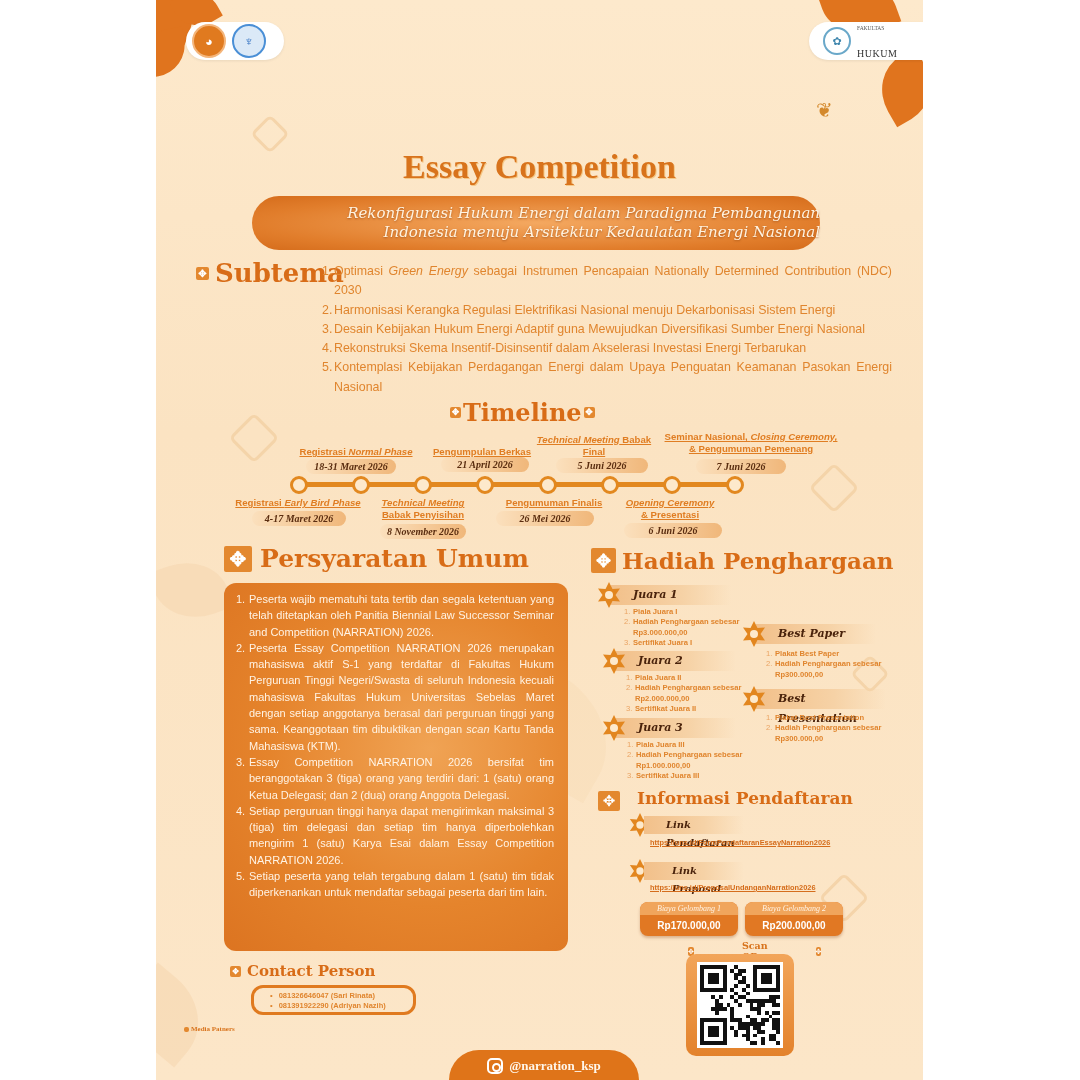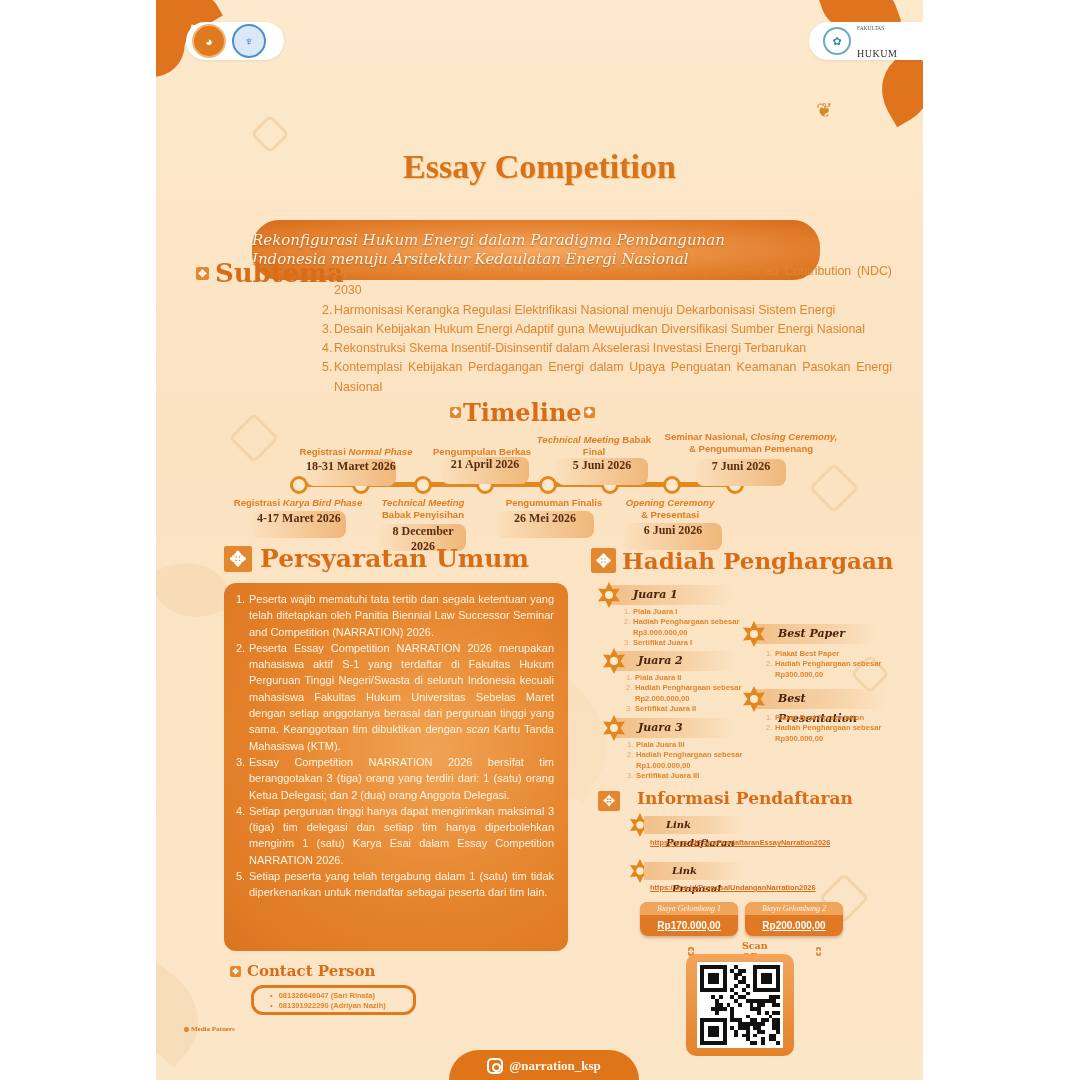--- a/index.html
+++ b/index.html
@@ -9,48 +9,48 @@
   
   .petal{position:absolute;background:#e0741e;border-radius:0 70% 0 70%;}
   .petal.light{background:#f7d9b3;opacity:.7;}
   .diamond{position:absolute;width:30px;height:30px;border:3px solid #f3cfa3;transform:rotate(45deg);border-radius:6px;opacity:.8;}
   
   .logo-pill{position:absolute;background:#ffffff;border-radius:22px;display:flex;align-items:center;box-shadow:0 1px 3px rgba(0,0,0,.08);}
   .logo-circle{width:30px;height:30px;border-radius:50%;display:flex;align-items:center;justify-content:center;font-size:13px;color:#fff;}
   
   .title-main{position:absolute;left:0;width:767px;top:72px;text-align:center;font-family:"DejaVu Serif",serif;font-weight:bold;font-size:58px;color:#e07a1f;letter-spacing:1px;text-shadow:2px 2px 0 #f4c17b,3px 3px 4px rgba(160,80,20,.3);}
   .title-sub{position:absolute;left:0;width:767px;top:148px;text-align:center;font-family:"Liberation Serif",serif;font-weight:bold;font-size:34px;color:#d8731c;text-shadow:1px 1px 0 #f5c887;}
-  .theme-banner{position:absolute;left:96px;top:196px;width:568px;height:60px;border-radius:27px;background:radial-gradient(ellipse at center,#f4a860 0%,#e17d2b 70%,#d56c1b 100%);display:flex;flex-direction:column;align-items:flex-start;justify-content:center;color:#fff3e0;font-family:"DejaVu Serif",serif;font-style:italic;font-size:15px;line-height:19px;text-shadow:0 1px 2px rgba(120,50,10,.5);margin-top:24px;}
+  .theme-banner{position:absolute;left:96px;top:196px;width:568px;height:54px;border-radius:27px;background:radial-gradient(ellipse at center,#f4a860 0%,#e17d2b 70%,#d56c1b 100%);display:flex;flex-direction:column;align-items:flex-end;justify-content:center;color:#fff3e0;font-family:"DejaVu Serif",serif;font-style:italic;font-size:15px;line-height:19px;text-shadow:0 1px 2px rgba(120,50,10,.5);}
   
   .sec-icon{display:inline-block;background:#e3882f;color:#fff;text-align:center;border-radius:2px;}
   .sec-head{position:absolute;display:flex;align-items:center;gap:6px;color:#d86c17;font-family:"DejaVu Serif",serif;font-weight:bold;}
   
   .subtema-list{position:absolute;left:166px;top:262px;width:570px;font-size:12.4px;line-height:19.3px;color:#e0852e;text-align:justify;}
   .subtema-list .it{display:flex;}
   .subtema-list .num{width:12px;flex:none;}
   
   .tl-line{position:absolute;left:140px;top:482px;width:436px;height:5px;background:#e2881f;}
   .tl-node{position:absolute;width:12px;height:12px;border:3px solid #e2881f;border-radius:50%;background:#fde9cc;top:476px;}
-  .tl-label{position:absolute;font-size:9.6px;font-weight:bold;color:#e07d22;text-align:center;line-height:12px;}
-  .tl-date{position:absolute;height:27px;border-radius:8px;background:linear-gradient(90deg,#fbe0bd 0%,#f0b77a 100%);font-family:"Liberation Serif",serif;font-weight:bold;font-size:12px;color:#5a2d10;text-align:center;line-height:15px;}
+  .tl-label{position:absolute;font-size:9.6px;font-weight:bold;color:#e07d22;text-align:center;line-height:12px;text-decoration:underline;}
+  .tl-date{position:absolute;height:15px;border-radius:8px;background:linear-gradient(90deg,#fbe0bd 0%,#f0b77a 100%);font-family:"Liberation Serif",serif;font-style:italic;font-weight:bold;font-size:10px;color:#5a2d10;text-align:center;line-height:15px;}
   
   .req-box{position:absolute;left:68px;top:583px;width:344px;height:368px;border-radius:12px;background:radial-gradient(ellipse at 60% 45%,#f0a354 0%,#e5842c 55%,#dc7421 100%);color:#fff3e4;font-size:11px;line-height:16.3px;padding:8px 14px 0 12px;box-sizing:border-box;text-align:justify;}
   .req-box .it{display:flex;}
   .req-box .num{width:13px;flex:none;}
   
   .star{position:absolute;width:26px;height:26px;}
   .award-band{position:absolute;height:20px;background:linear-gradient(90deg,#f2c08a 0%,#f6d2a6 60%,rgba(251,227,194,0) 100%);font-family:"DejaVu Serif",serif;font-style:italic;font-weight:bold;font-size:11px;color:#4a230c;line-height:20px;padding-left:22px;box-sizing:border-box;}
   .award-list{position:absolute;font-size:7.6px;font-weight:bold;color:#e0852e;line-height:10.3px;}
   .award-list .it{display:flex;}
   .award-list .num{width:9px;flex:none;color:#eaa463;font-weight:normal;}
   
   .link-text{position:absolute;font-size:7.4px;font-weight:bold;color:#d56d1c;text-decoration:underline;}
   .fee-card{position:absolute;top:902px;width:98px;height:34px;border-radius:8px;background:#e17823;box-shadow:0 2px 3px rgba(140,60,10,.3);overflow:hidden;}
   .fee-top{height:13px;background:#f0a55c;font-family:"Liberation Serif",serif;font-style:italic;font-size:8px;color:#fff3e4;text-align:center;line-height:13px;}
-  .fee-val{font-size:10px;font-weight:bold;color:#fff;text-align:center;line-height:21px;text-decoration:underline;}
+  .fee-val{font-size:10px;font-weight:bold;color:#fff;text-align:center;line-height:21px;}
   .qr-frame{position:absolute;left:530px;top:954px;width:108px;height:102px;border-radius:10px;background:linear-gradient(180deg,#f2a55a,#e3822b);display:flex;align-items:center;justify-content:center;}
   .qr{width:86px;height:86px;background:#fff;padding:3px;box-sizing:border-box;}
   .qr-grid{display:grid;grid-template-columns:repeat(21,1fr);grid-template-rows:repeat(21,1fr);width:80px;height:80px;}
   .qr-grid span{background:transparent;}
   .qr-grid span.b{background:#111;}
   
   .contact-box{position:absolute;left:95px;top:985px;width:165px;height:30px;border:3px solid #e07a1f;border-radius:12px;box-sizing:border-box;font-size:7.5px;font-weight:bold;color:#e0852e;padding:3px 0 0 16px;line-height:10px;}
   .contact-box .it::before{content:"•";margin-right:6px;color:#e0852e;}
   .footer-pill{position:absolute;left:293px;top:1050px;width:190px;height:40px;border-radius:30px 30px 0 0;background:#df7419;display:flex;align-items:flex-start;justify-content:center;padding-top:8px;box-sizing:border-box;gap:6px;}
   .ig-icon{width:16px;height:16px;border:2.5px solid #fff;border-radius:5px;box-sizing:border-box;position:relative;background:#df7419;}
@@ -140,24 +140,24 @@
 
   <div class="tl-label" style="left:130px;top:446px;width:140px;"><span>Registrasi </span><i>Normal Phase</i></div>
   <div class="tl-date" style="left:150px;top:459px;width:90px;">18-31 Maret 2026</div>
   <div class="tl-label" style="left:268px;top:446px;width:116px;">Pengumpulan Berkas</div>
   <div class="tl-date" style="left:285px;top:457px;width:88px;">21 April 2026</div>
   <div class="tl-label" style="left:378px;top:434px;width:120px;"><i>Technical Meeting</i><span> Babak</span><br><span>Final</span></div>
   <div class="tl-date" style="left:400px;top:458px;width:92px;">5 Juni 2026</div>
   <div class="tl-label" style="left:500px;top:431px;width:190px;"><span>Seminar Nasional, </span><i>Closing Ceremony,</i><br><span>&amp; Pengumuman Pemenang</span></div>
   <div class="tl-date" style="left:540px;top:459px;width:90px;">7 Juni 2026</div>
 
-  <div class="tl-label" style="left:70px;top:497px;width:144px;"><span>Registrasi </span><i>Karya Bird Phase</i></div>
+  <div class="tl-label" style="left:70px;top:497px;width:144px;"><span>Registrasi </span><i>Early Bird Phase</i></div>
   <div class="tl-date" style="left:96px;top:511px;width:94px;">4-17 Maret 2026</div>
   <div class="tl-label" style="left:212px;top:497px;width:110px;"><i>Technical Meeting</i><br><span>Babak Penyisihan</span></div>
-  <div class="tl-date" style="left:224px;top:524px;width:86px;">8 December 2026</div>
+  <div class="tl-date" style="left:224px;top:524px;width:86px;">8 November 2026</div>
   <div class="tl-label" style="left:340px;top:497px;width:116px;">Pengumuman Finalis</div>
   <div class="tl-date" style="left:340px;top:511px;width:98px;">26 Mei 2026</div>
   <div class="tl-label" style="left:456px;top:497px;width:116px;"><i>Opening Ceremony</i><br><span>&amp; Presentasi</span></div>
   <div class="tl-date" style="left:468px;top:523px;width:98px;">6 Juni 2026</div>
 
   <div class="sec-head" style="left:68px;top:544px;font-size:25px;gap:8px;">
     <span class="sec-icon" style="width:28px;height:26px;font-size:20px;line-height:26px;">✥</span>
     <span>Persyaratan Umum</span>
   </div>
   <div class="req-box">

